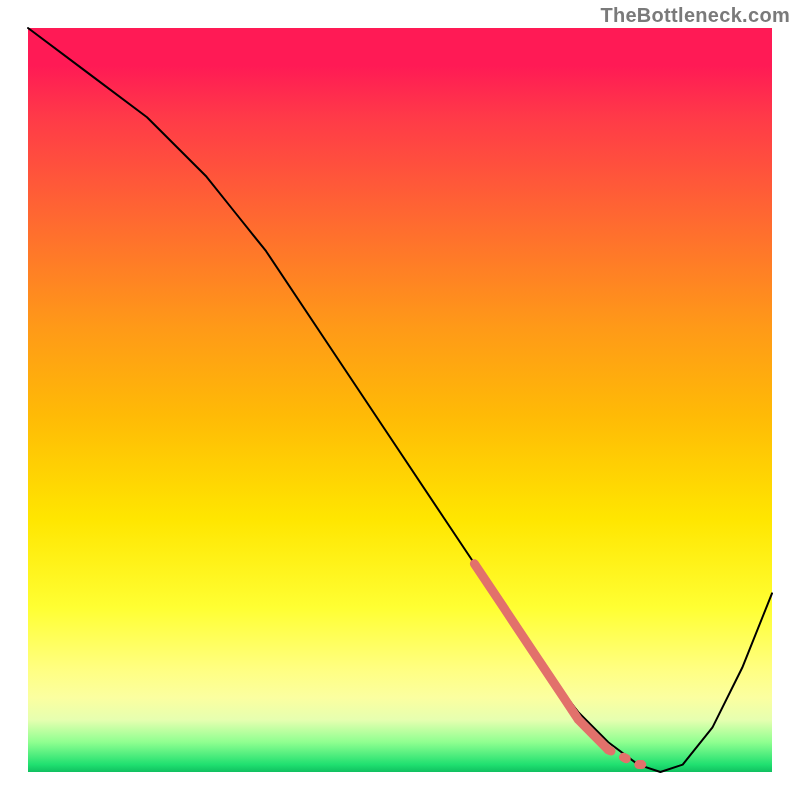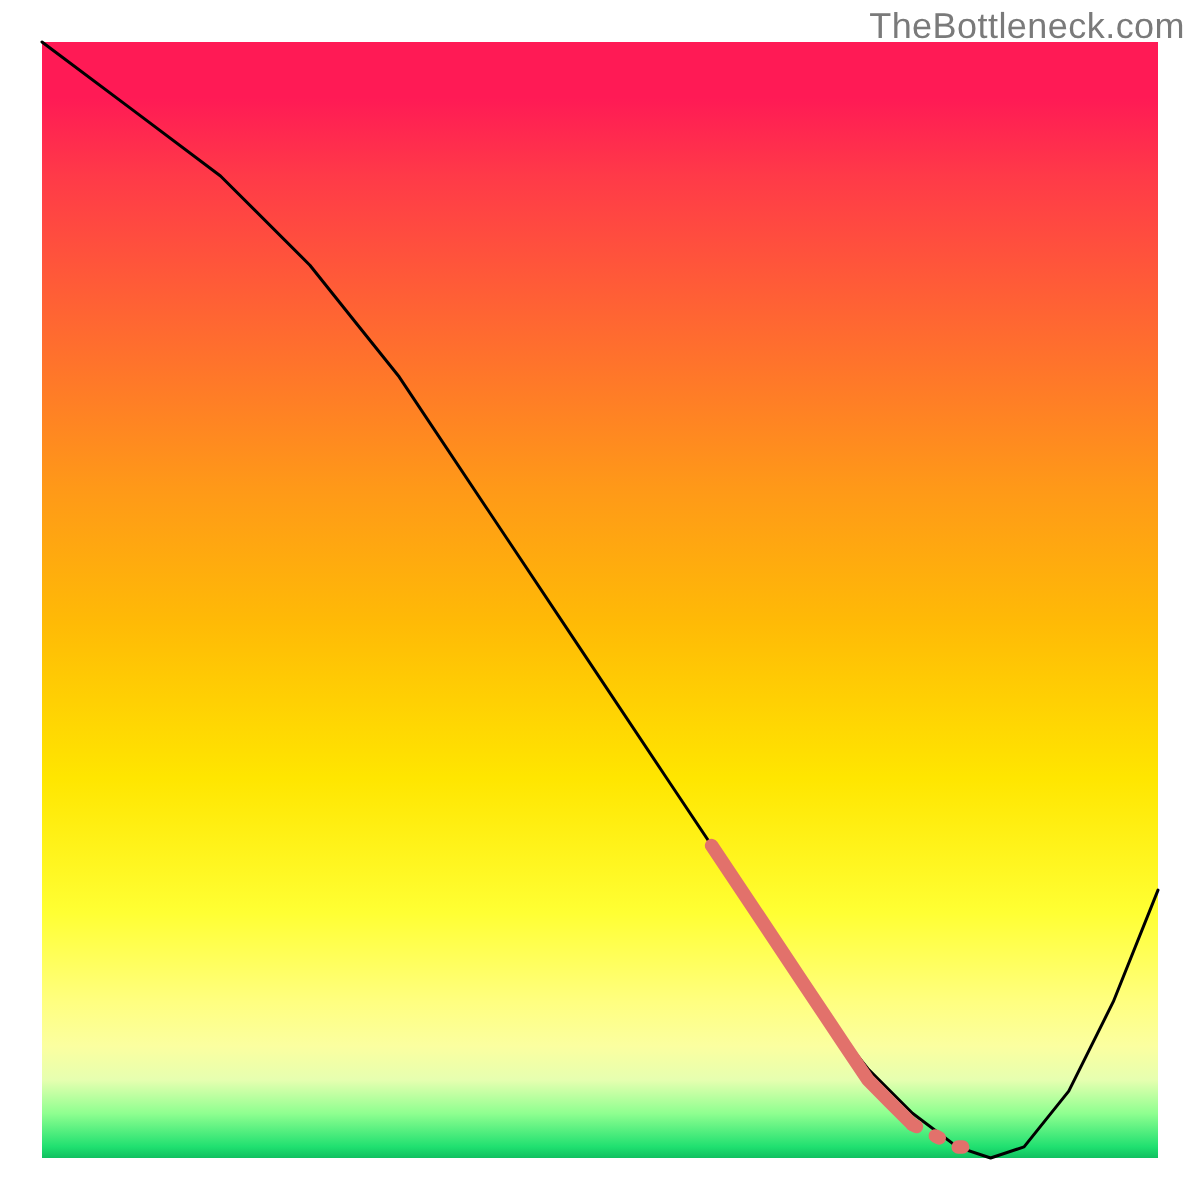--- a/index.html
+++ b/index.html
@@ -46,22 +46,23 @@
     top: 0;
     width: 744px;
     height: 744px;
     overflow: visible;
   }
   .attribution {
     position: absolute;
     top: 4px;
     right: 10px;
     color: #7a7a7a;
-    font-size: 24px;
+    font-size: 20px;
     letter-spacing: 0.3px;
+    font-weight: bold;
   }
 </style>
 </head>
 <body>
 
 <div class="chart-wrapper">
 
   <div class="attribution">TheBottleneck.com</div>
 
   <div class="plot-area">

